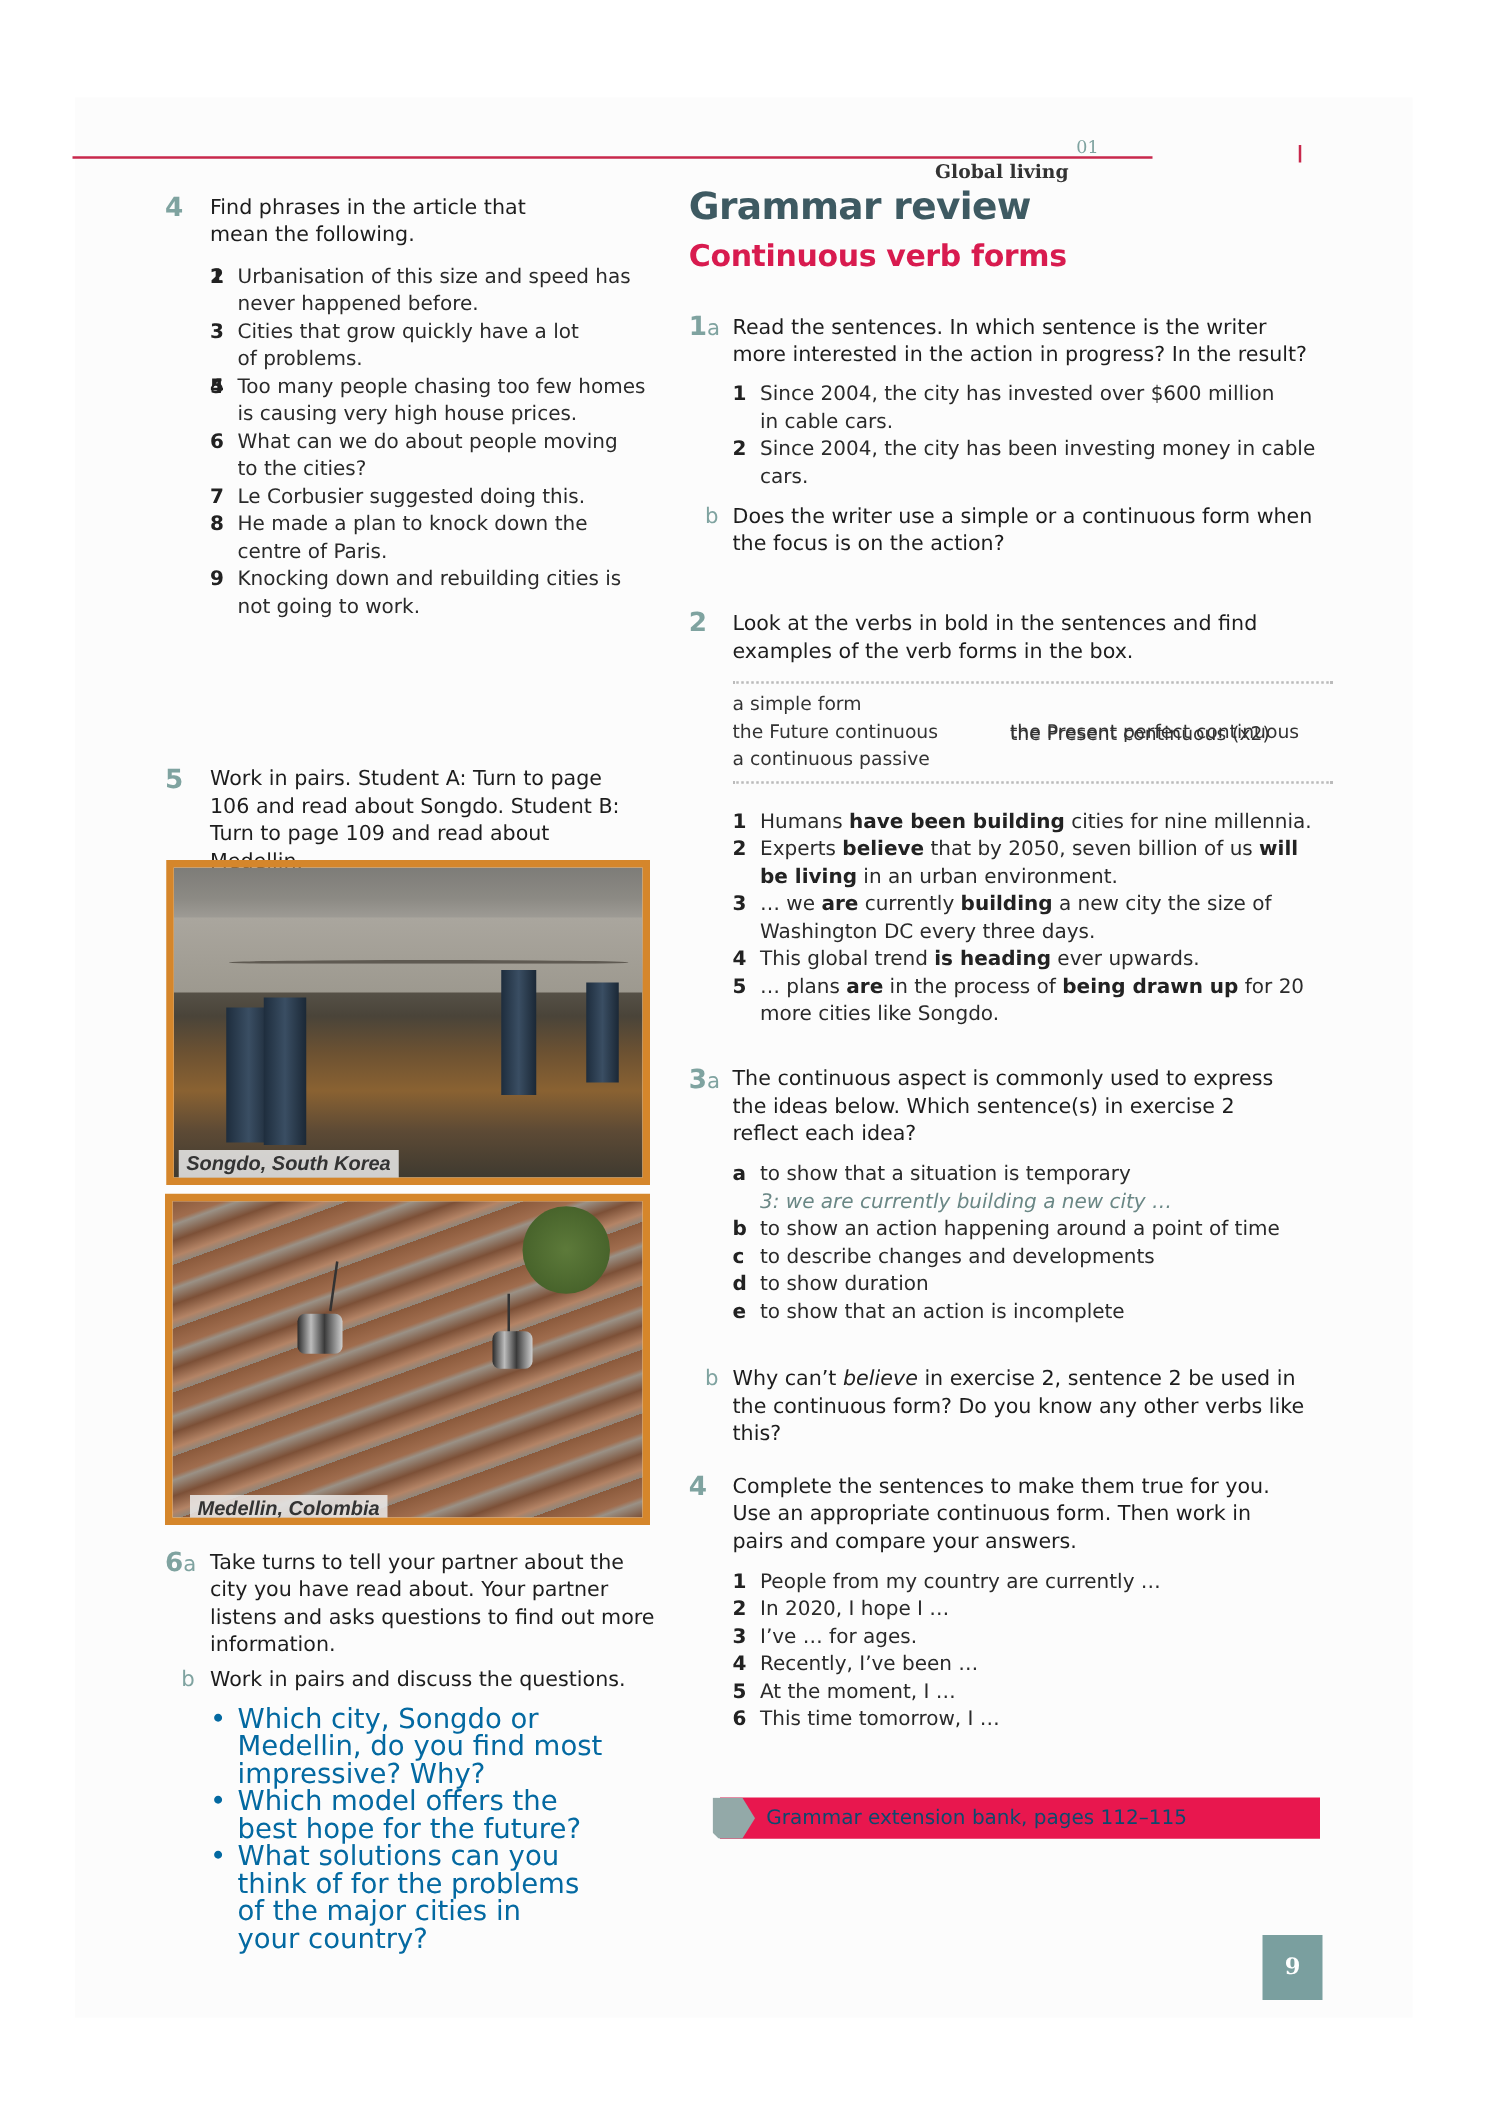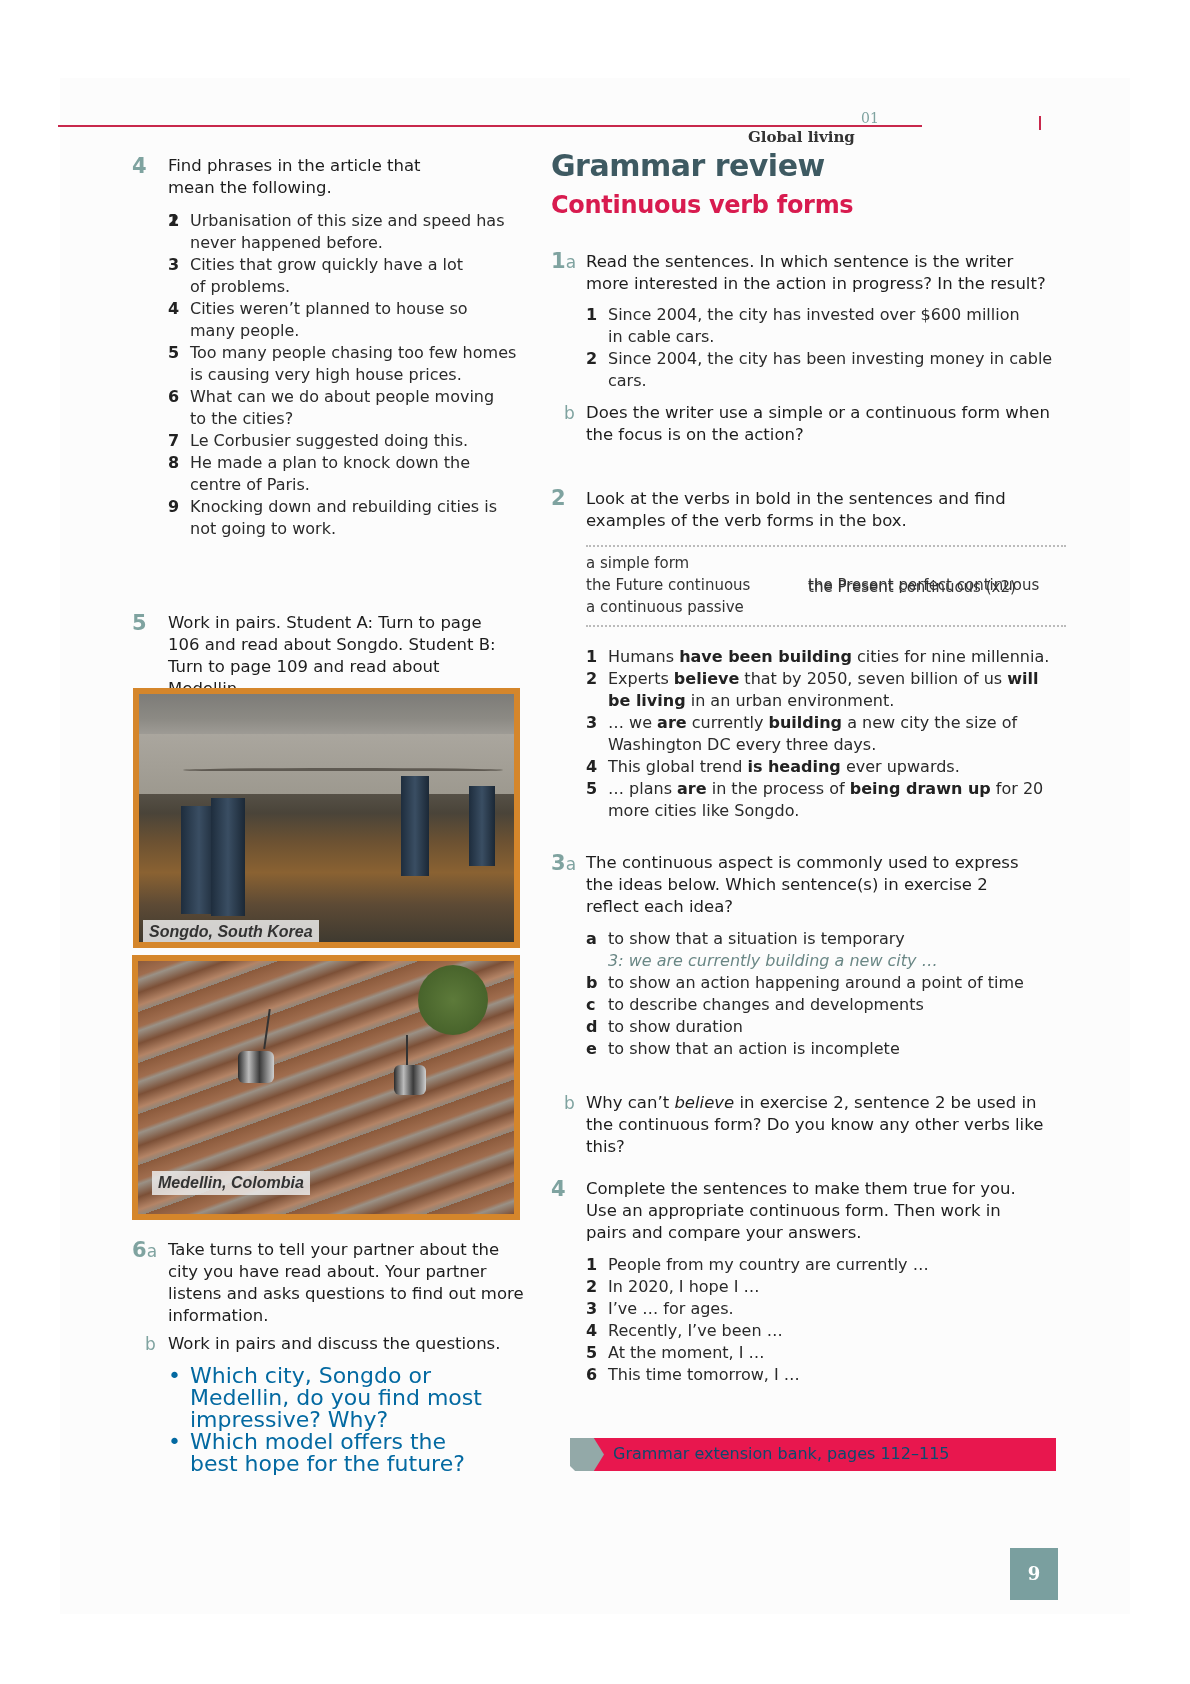--- a/index.html
+++ b/index.html
@@ -66,21 +66,21 @@
 <div class="header-title">Global living</div>
 <div class="header-unit">01</div>
 <div class="header-tick"></div>
 
 <div class="ex-num" style="left:132px; top:155px;">4</div>
 <div class="instr" style="left:168px; top:155px; width:300px;">Find phrases in the article that mean the following.</div>
 <ol class="items" style="left:168px; top:210px; width:360px;">
   <li><span class="n">1</span></li>
   <li><span class="n">2</span><span>Urbanisation of this size and speed has never happened before.</span></li>
   <li style="width:300px;"><span class="n">3</span><span>Cities that grow quickly have a lot of problems.</span></li>
-  <li style="width:300px;"><span class="n">4</span><span>Cities weren’t planned to house so many people.</span></li>
+  <li style="width:300px;"><span class="n">4</span></li>
   <li><span class="n">5</span><span>Too many people chasing too few homes is causing very high house prices.</span></li>
   <li style="width:340px;"><span class="n">6</span><span>What can we do about people moving to the cities?</span></li>
   <li><span class="n">7</span><span>Le Corbusier suggested doing this.</span></li>
   <li style="width:350px;"><span class="n">8</span><span>He made a plan to knock down the centre of Paris.</span></li>
   <li style="width:350px;"><span class="n">9</span><span>Knocking down and rebuilding cities is not going to work.</span></li>
 </ol>
 
 <div class="ex-num" style="left:132px; top:612px;">5</div>
 <div class="instr" style="left:168px; top:612px; width:340px;">Work in pairs. Student A: Turn to page 106 and read about Songdo. Student B: Turn to page 109 and read about Medellin.</div>
 
@@ -93,30 +93,31 @@
   <div class="bldg" style="left:330px; top:92px; width:26px; height:80px;"></div>
   <div class="caption" style="left:4px; top:226px;">Songdo, South Korea</div>
 </div>
 
 <div class="photo medellin">
   <div class="tree" style="left:280px; top:4px; width:70px; height:70px;"></div>
   <div class="cable" style="left:128px; top:48px; height:40px; transform:rotate(8deg);"></div>
   <div class="car" style="left:100px; top:90px;"></div>
   <div class="cable" style="left:268px; top:74px; height:36px;"></div>
   <div class="car" style="left:256px; top:104px; width:32px; height:30px;"></div>
-  <div class="caption" style="left:14px; top:210px;">Medellin, Colombia</div>
+  <div class="caption" style="left:14px; top:235px;">Medellin, Colombia</div>
 </div>
 
 <div class="ex-num" style="left:132px; top:1239px;"><span>6</span><span class="sub">a</span></div>
 <div class="instr" style="left:168px; top:1239px; width:360px;">Take turns to tell your partner about the city you have read about. Your partner listens and asks questions to find out more information.</div>
 <div class="ex-sub" style="left:145px; top:1333px;">b</div>
 <div class="instr" style="left:168px; top:1333px; width:360px;">Work in pairs and discuss the questions.</div>
 <ul class="bullets" style="left:168px; top:1365px; width:360px;">
   <li>Which city, Songdo or Medellin, do you find most impressive? Why?</li>
   <li style="width:310px;">Which model offers the best hope for the future?</li>
+  <li style="width:300px;">What solutions can you think of for the problems of the major cities in your country?</li>
 </ul>
 
 <div class="g-title">Grammar review</div>
 <div class="g-sub">Continuous verb forms</div>
 
 <div class="ex-num" style="left:551px; top:250px;"><span>1</span><span class="sub">a</span></div>
 <div class="instr" style="left:586px; top:251px; width:470px;">Read the sentences. In which sentence is the writer more interested in the action in progress? In the result?</div>
 <ol class="items" style="left:586px; top:304px; width:490px;">
   <li style="width:440px;"><span class="n">1</span><span>Since 2004, the city has invested over $600 million in cable cars.</span></li>
   <li><span class="n">2</span><span>Since 2004, the city has been investing money in cable cars.</span></li>

